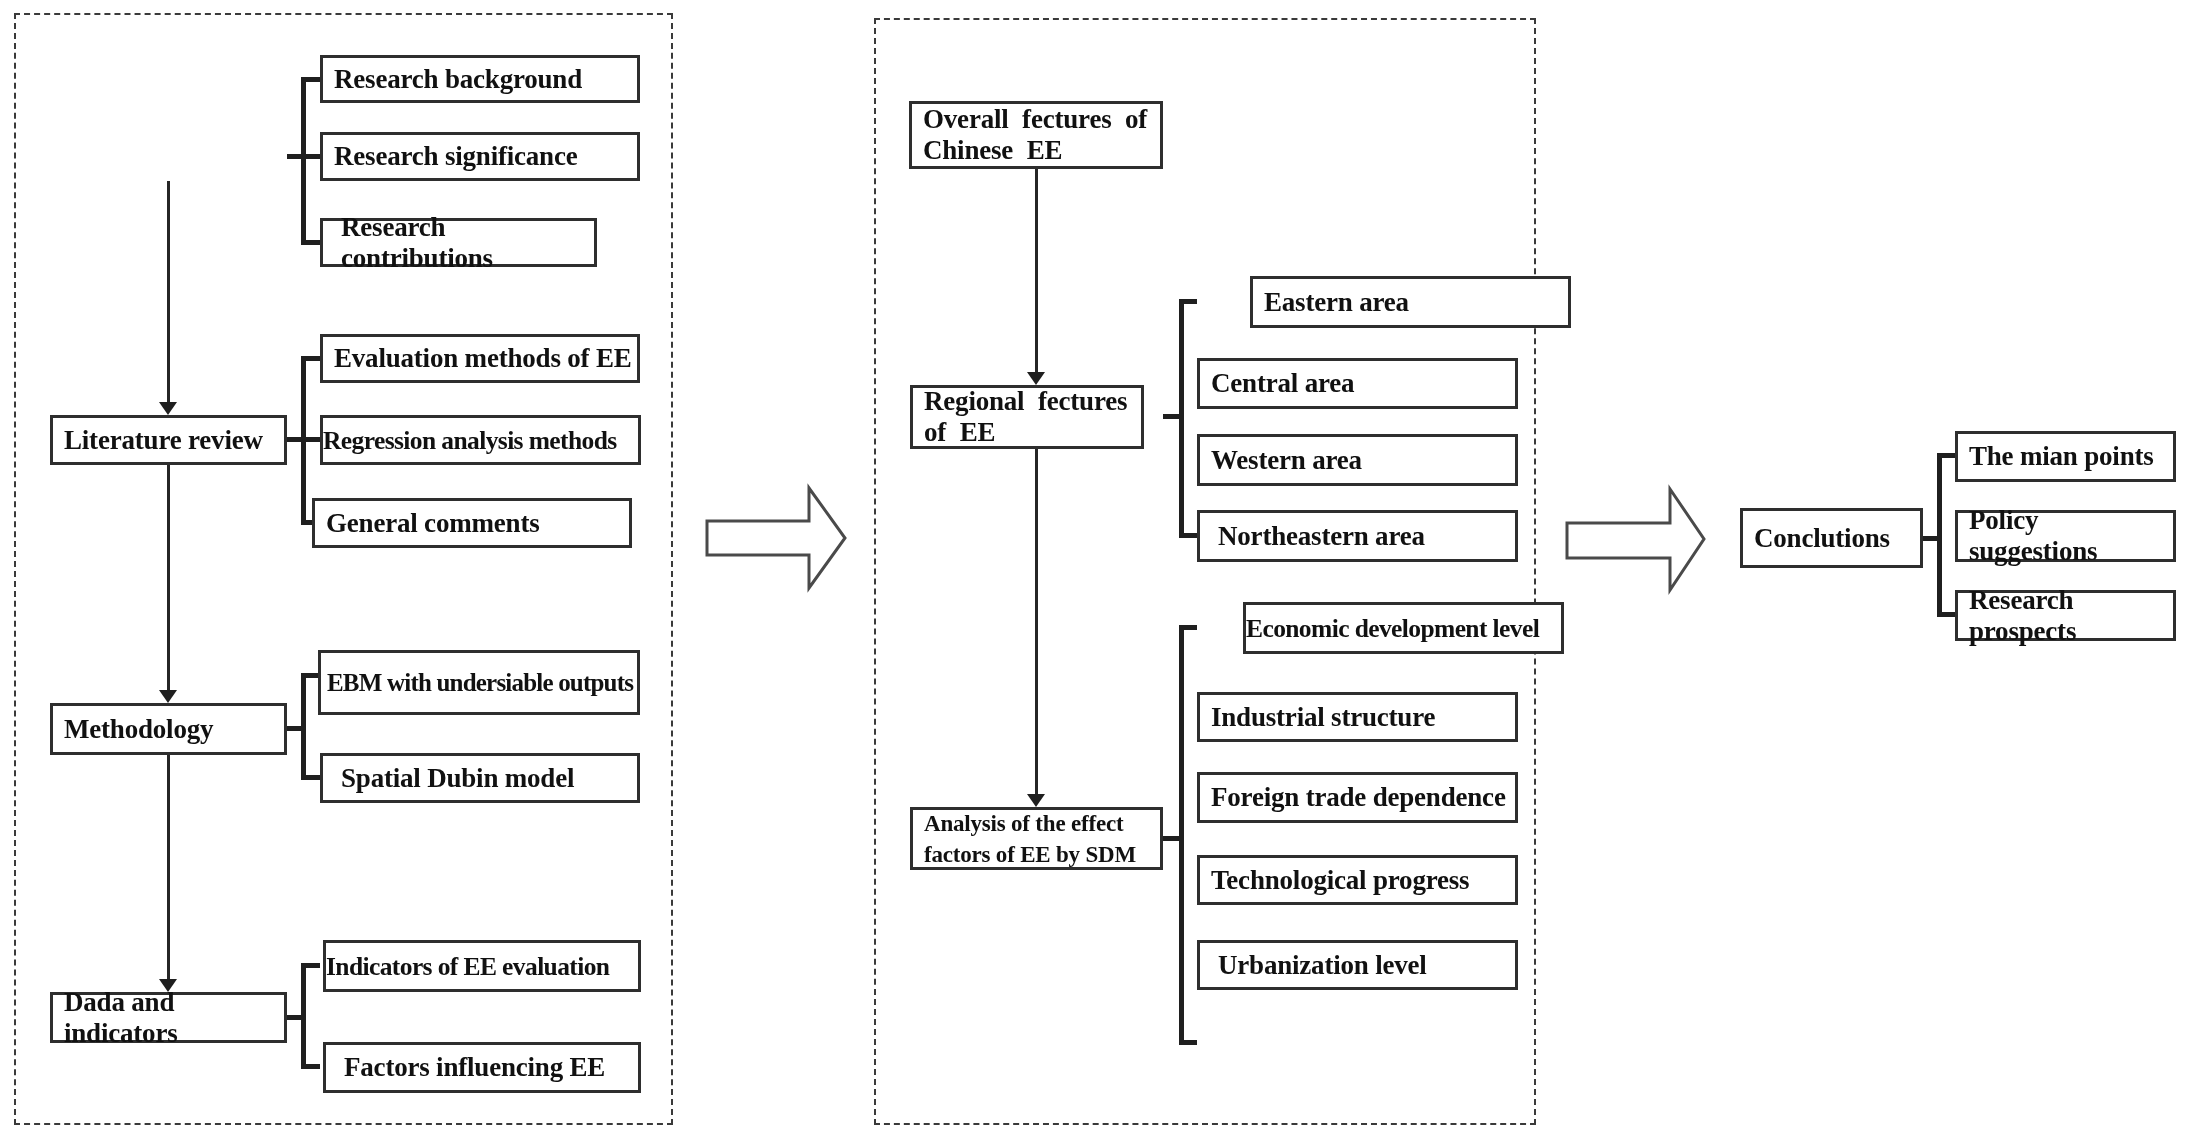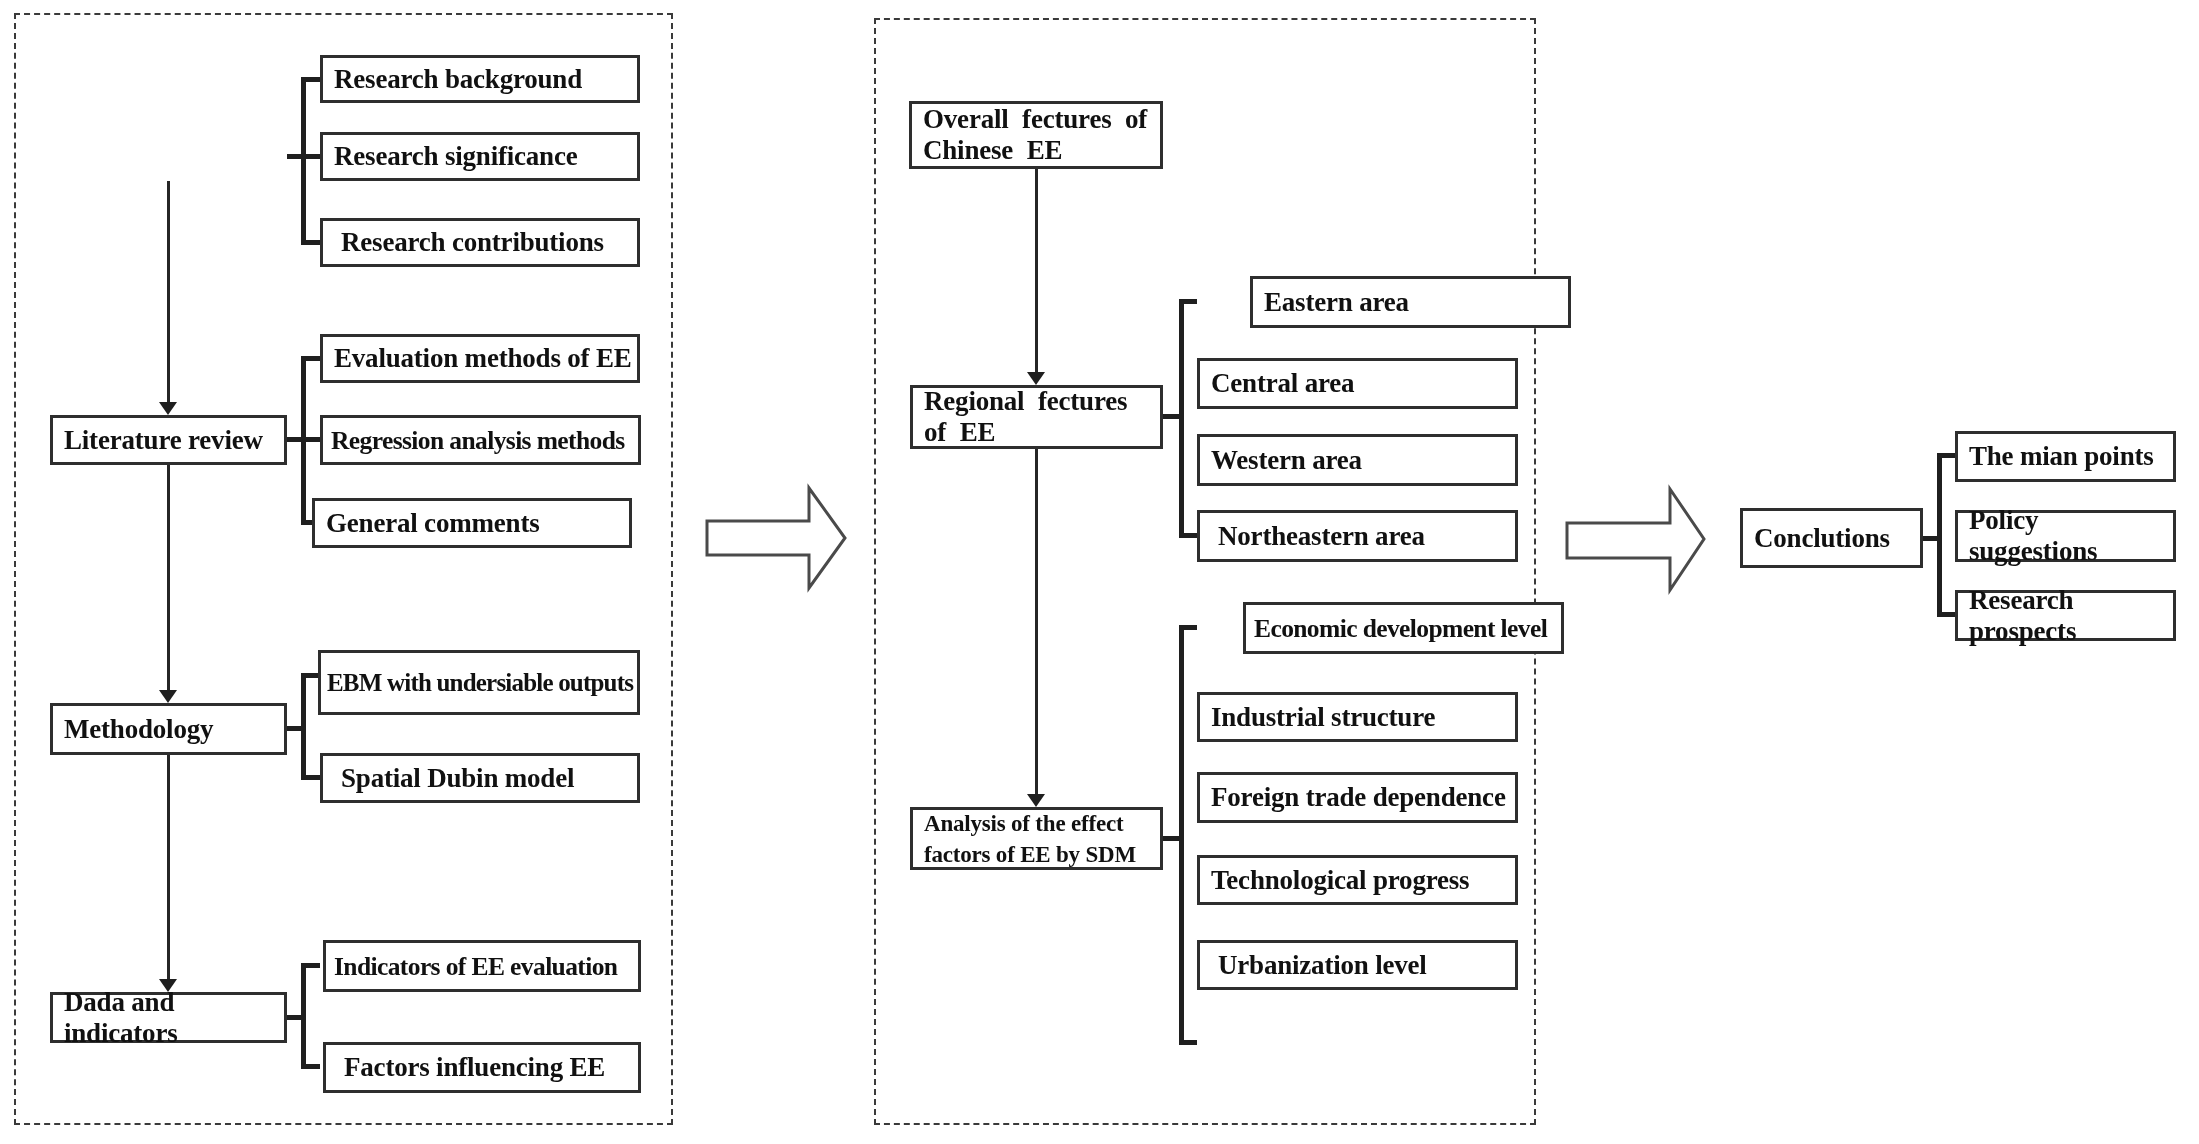--- a/index.html
+++ b/index.html
@@ -25,21 +25,21 @@
     align-items:center;
     font-weight:bold;
     font-size:27px;
     color:#111111;
     padding-left:11px;
     padding-right:2px;
     line-height:31px;
     white-space:pre-line;
     letter-spacing:-0.2px;
   }
-  .long{font-size:25.5px;letter-spacing:-0.6px;padding-left:8px;}
+  .long{font-size:25.5px;letter-spacing:-0.6px;padding-left:0;}
   .xlong{font-size:25px;letter-spacing:-0.8px;padding-left:6px;}
   .spaced{word-spacing:7px;}
   .small2{font-size:23px;}
   .pad18{padding-left:18px;}
   .ln{position:absolute;background:#1f1f1f;}
   .thin{background:#262626;}
   .ah{
     position:absolute;width:0;height:0;
     border-left:9px solid transparent;
     border-right:9px solid transparent;
@@ -102,35 +102,35 @@
   <div class="ln" style="left:1923px;top:536px;width:14px;height:5px"></div>
   <div class="ln" style="left:1937px;top:612px;width:18px;height:5px"></div>
 
   <svg class="overlay" width="2199" height="1144" viewBox="0 0 2199 1144">
     <polygon points="707,521 809,521 809,488 845,538 809,588 809,555 707,555" fill="#ffffff" stroke="#4a4a4a" stroke-width="3"></polygon>
     <polygon points="1567,523 1670,523 1670,489 1704,539 1670,590 1670,558 1567,558" fill="#ffffff" stroke="#4a4a4a" stroke-width="3"></polygon>
   </svg>
 
   <div class="node" style="left:320px;top:55px;width:320px;height:48px">Research background</div>
   <div class="node" style="left:320px;top:132px;width:320px;height:49px">Research significance</div>
-  <div class="node pad18" style="left:320px;top:218px;width:320px;height:49px">Research contributions</div>
+  <div class="node pad18" style="left:320px;top:218px;width:277px;height:49px">Research contributions</div>
   <div class="node" style="left:50px;top:415px;width:237px;height:50px">Literature review</div>
   <div class="node" style="left:320px;top:334px;width:320px;height:49px">Evaluation methods of EE</div>
   <div class="node long" style="left:320px;top:415px;width:321px;height:50px">Regression analysis methods</div>
   <div class="node" style="left:312px;top:498px;width:320px;height:50px">General comments</div>
   <div class="node" style="left:50px;top:703px;width:237px;height:52px">Methodology</div>
   <div class="node xlong" style="left:318px;top:650px;width:322px;height:65px">EBM with undersiable outputs</div>
   <div class="node pad18" style="left:320px;top:753px;width:320px;height:50px">Spatial Dubin model</div>
   <div class="node" style="left:50px;top:992px;width:237px;height:51px">Dada and indicators</div>
   <div class="node pad18" style="left:323px;top:1042px;width:318px;height:51px">Factors influencing EE</div>
   <div class="node long" style="left:323px;top:940px;width:318px;height:52px">Indicators of EE evaluation</div>
 
   <div class="node spaced" style="left:909px;top:101px;width:254px;height:68px">Overall fectures of
 Chinese EE</div>
-  <div class="node spaced" style="left:910px;top:385px;width:253px;height:64px">Regional fectures
+  <div class="node spaced" style="left:910px;top:385px;width:234px;height:64px">Regional fectures
 of EE</div>
   <div class="node" style="left:1250px;top:276px;width:321px;height:52px">Eastern area</div>
   <div class="node" style="left:1197px;top:358px;width:321px;height:51px">Central area</div>
   <div class="node" style="left:1197px;top:434px;width:321px;height:52px">Western area</div>
   <div class="node pad18" style="left:1197px;top:510px;width:321px;height:52px">Northeastern area</div>
   <div class="node small2" style="left:910px;top:807px;width:253px;height:63px">Analysis of the effect
 factors of EE by SDM</div>
   <div class="node long" style="left:1243px;top:602px;width:321px;height:52px">Economic development level</div>
   <div class="node" style="left:1197px;top:692px;width:321px;height:50px">Industrial structure</div>
   <div class="node" style="left:1197px;top:772px;width:321px;height:51px">Foreign trade dependence</div>

